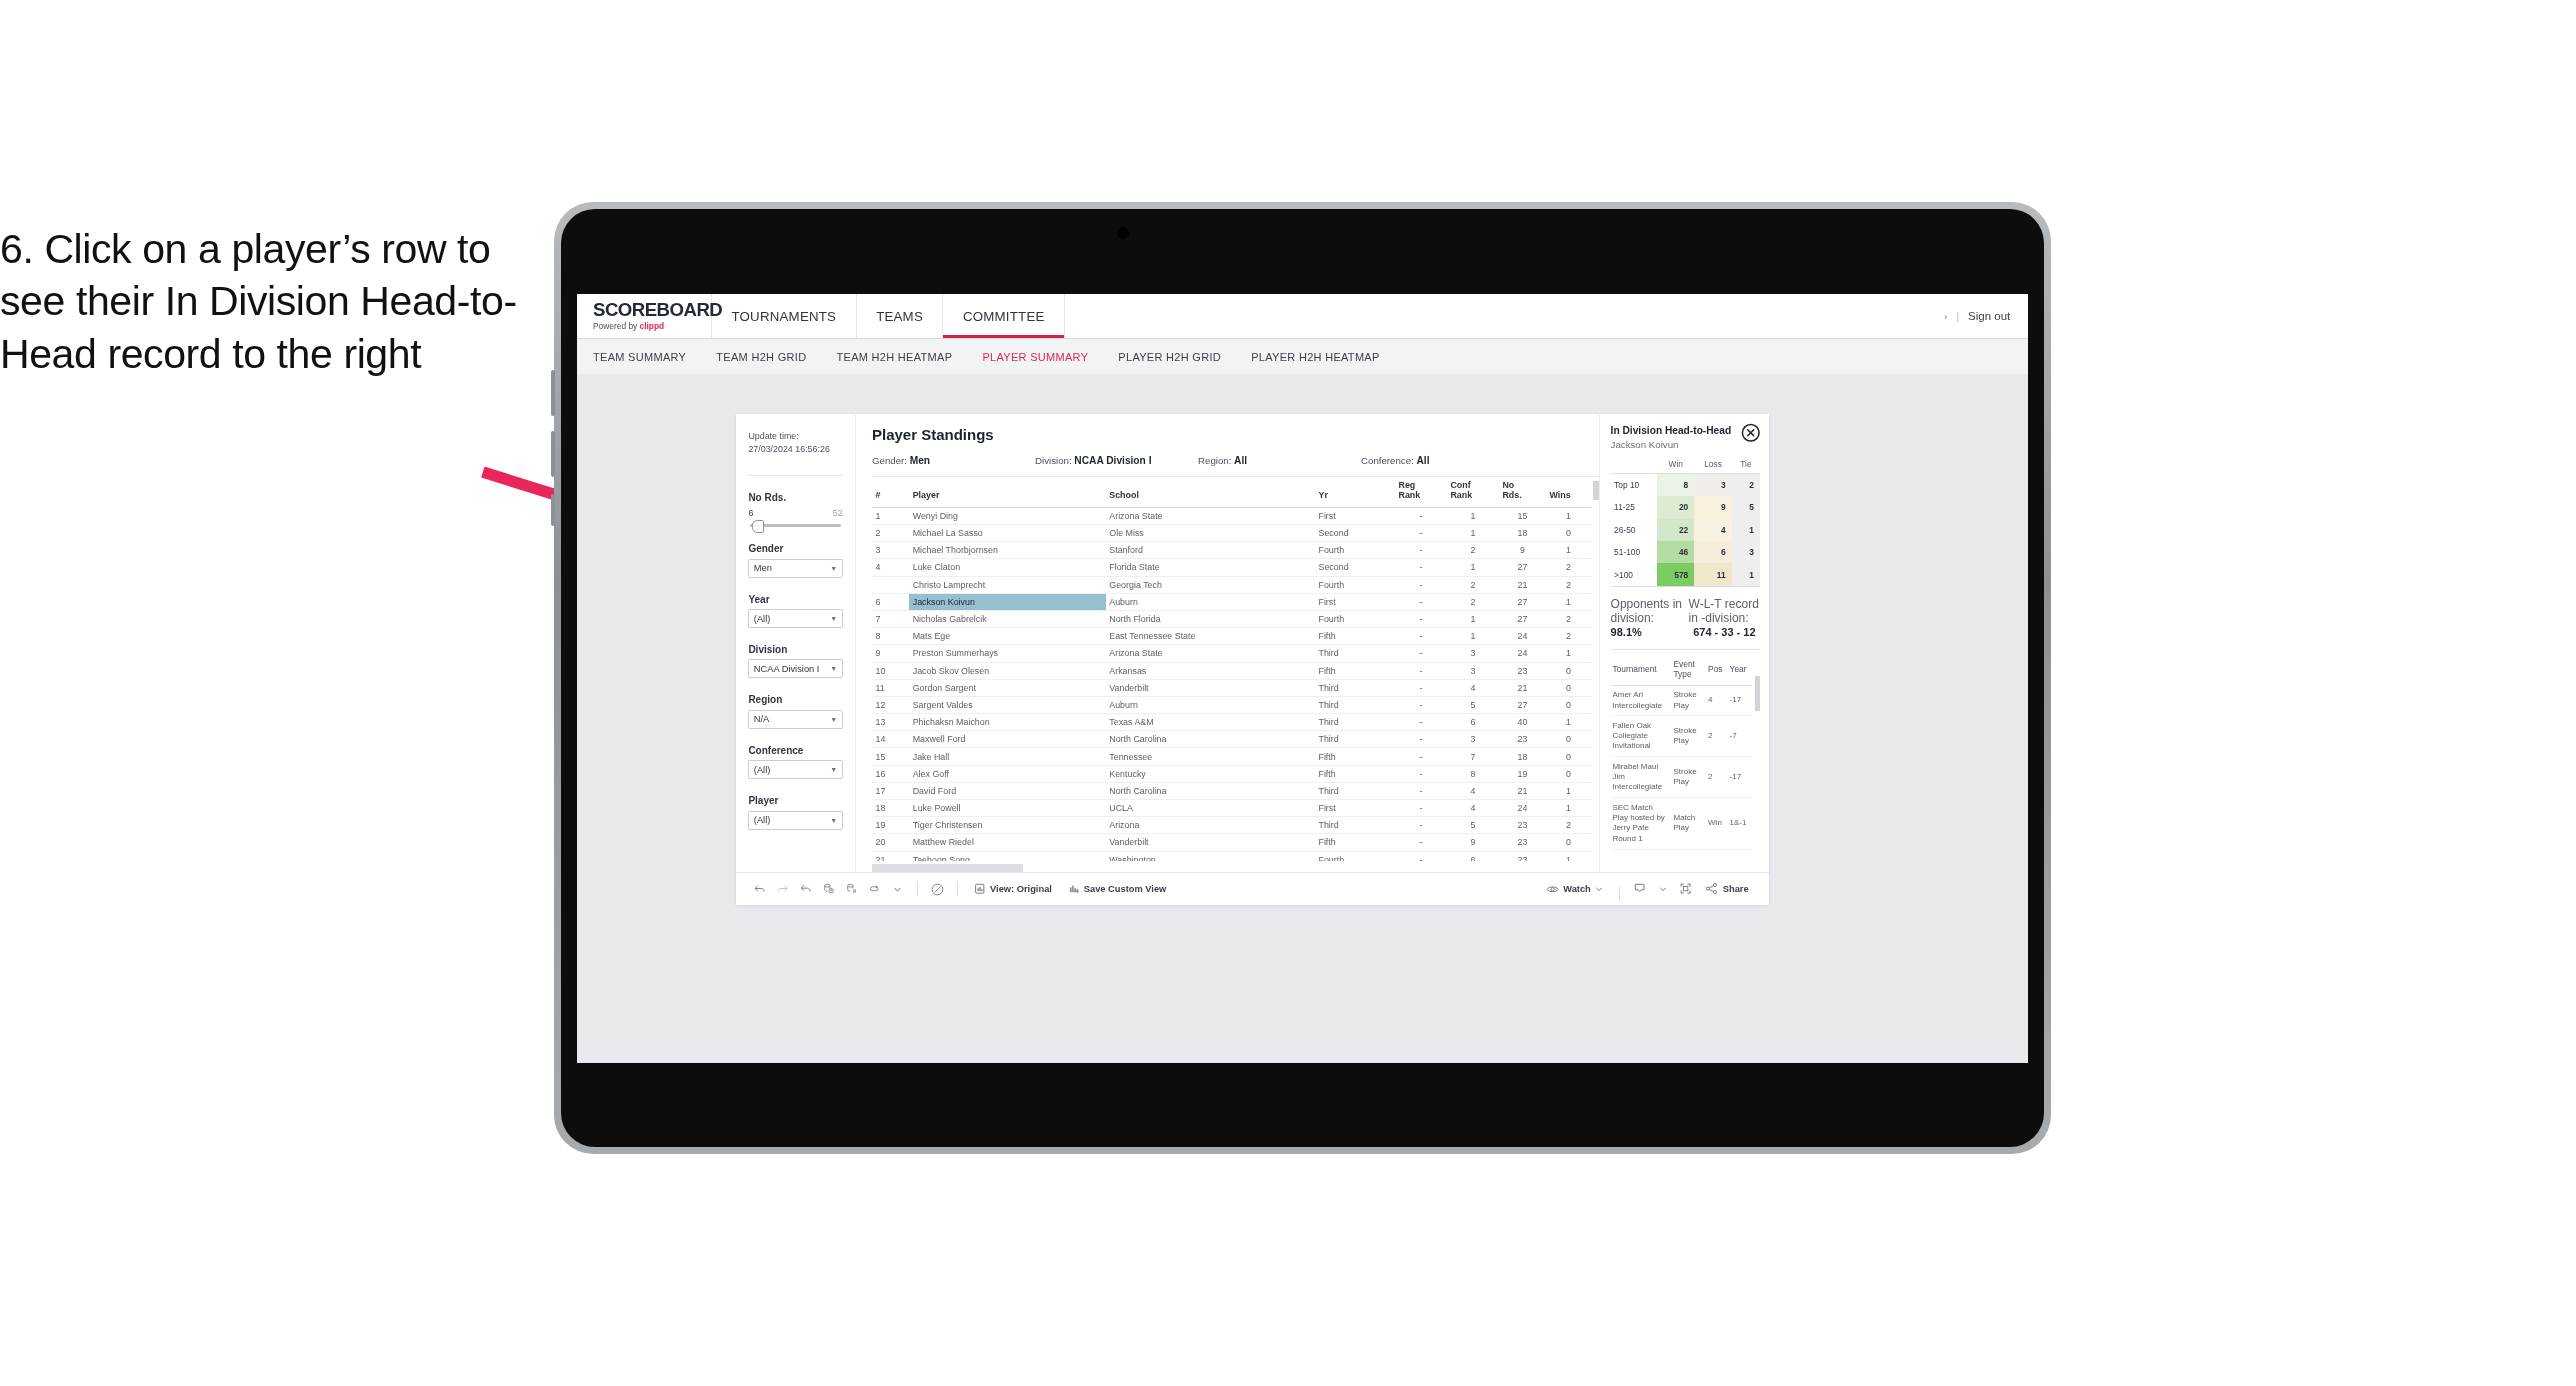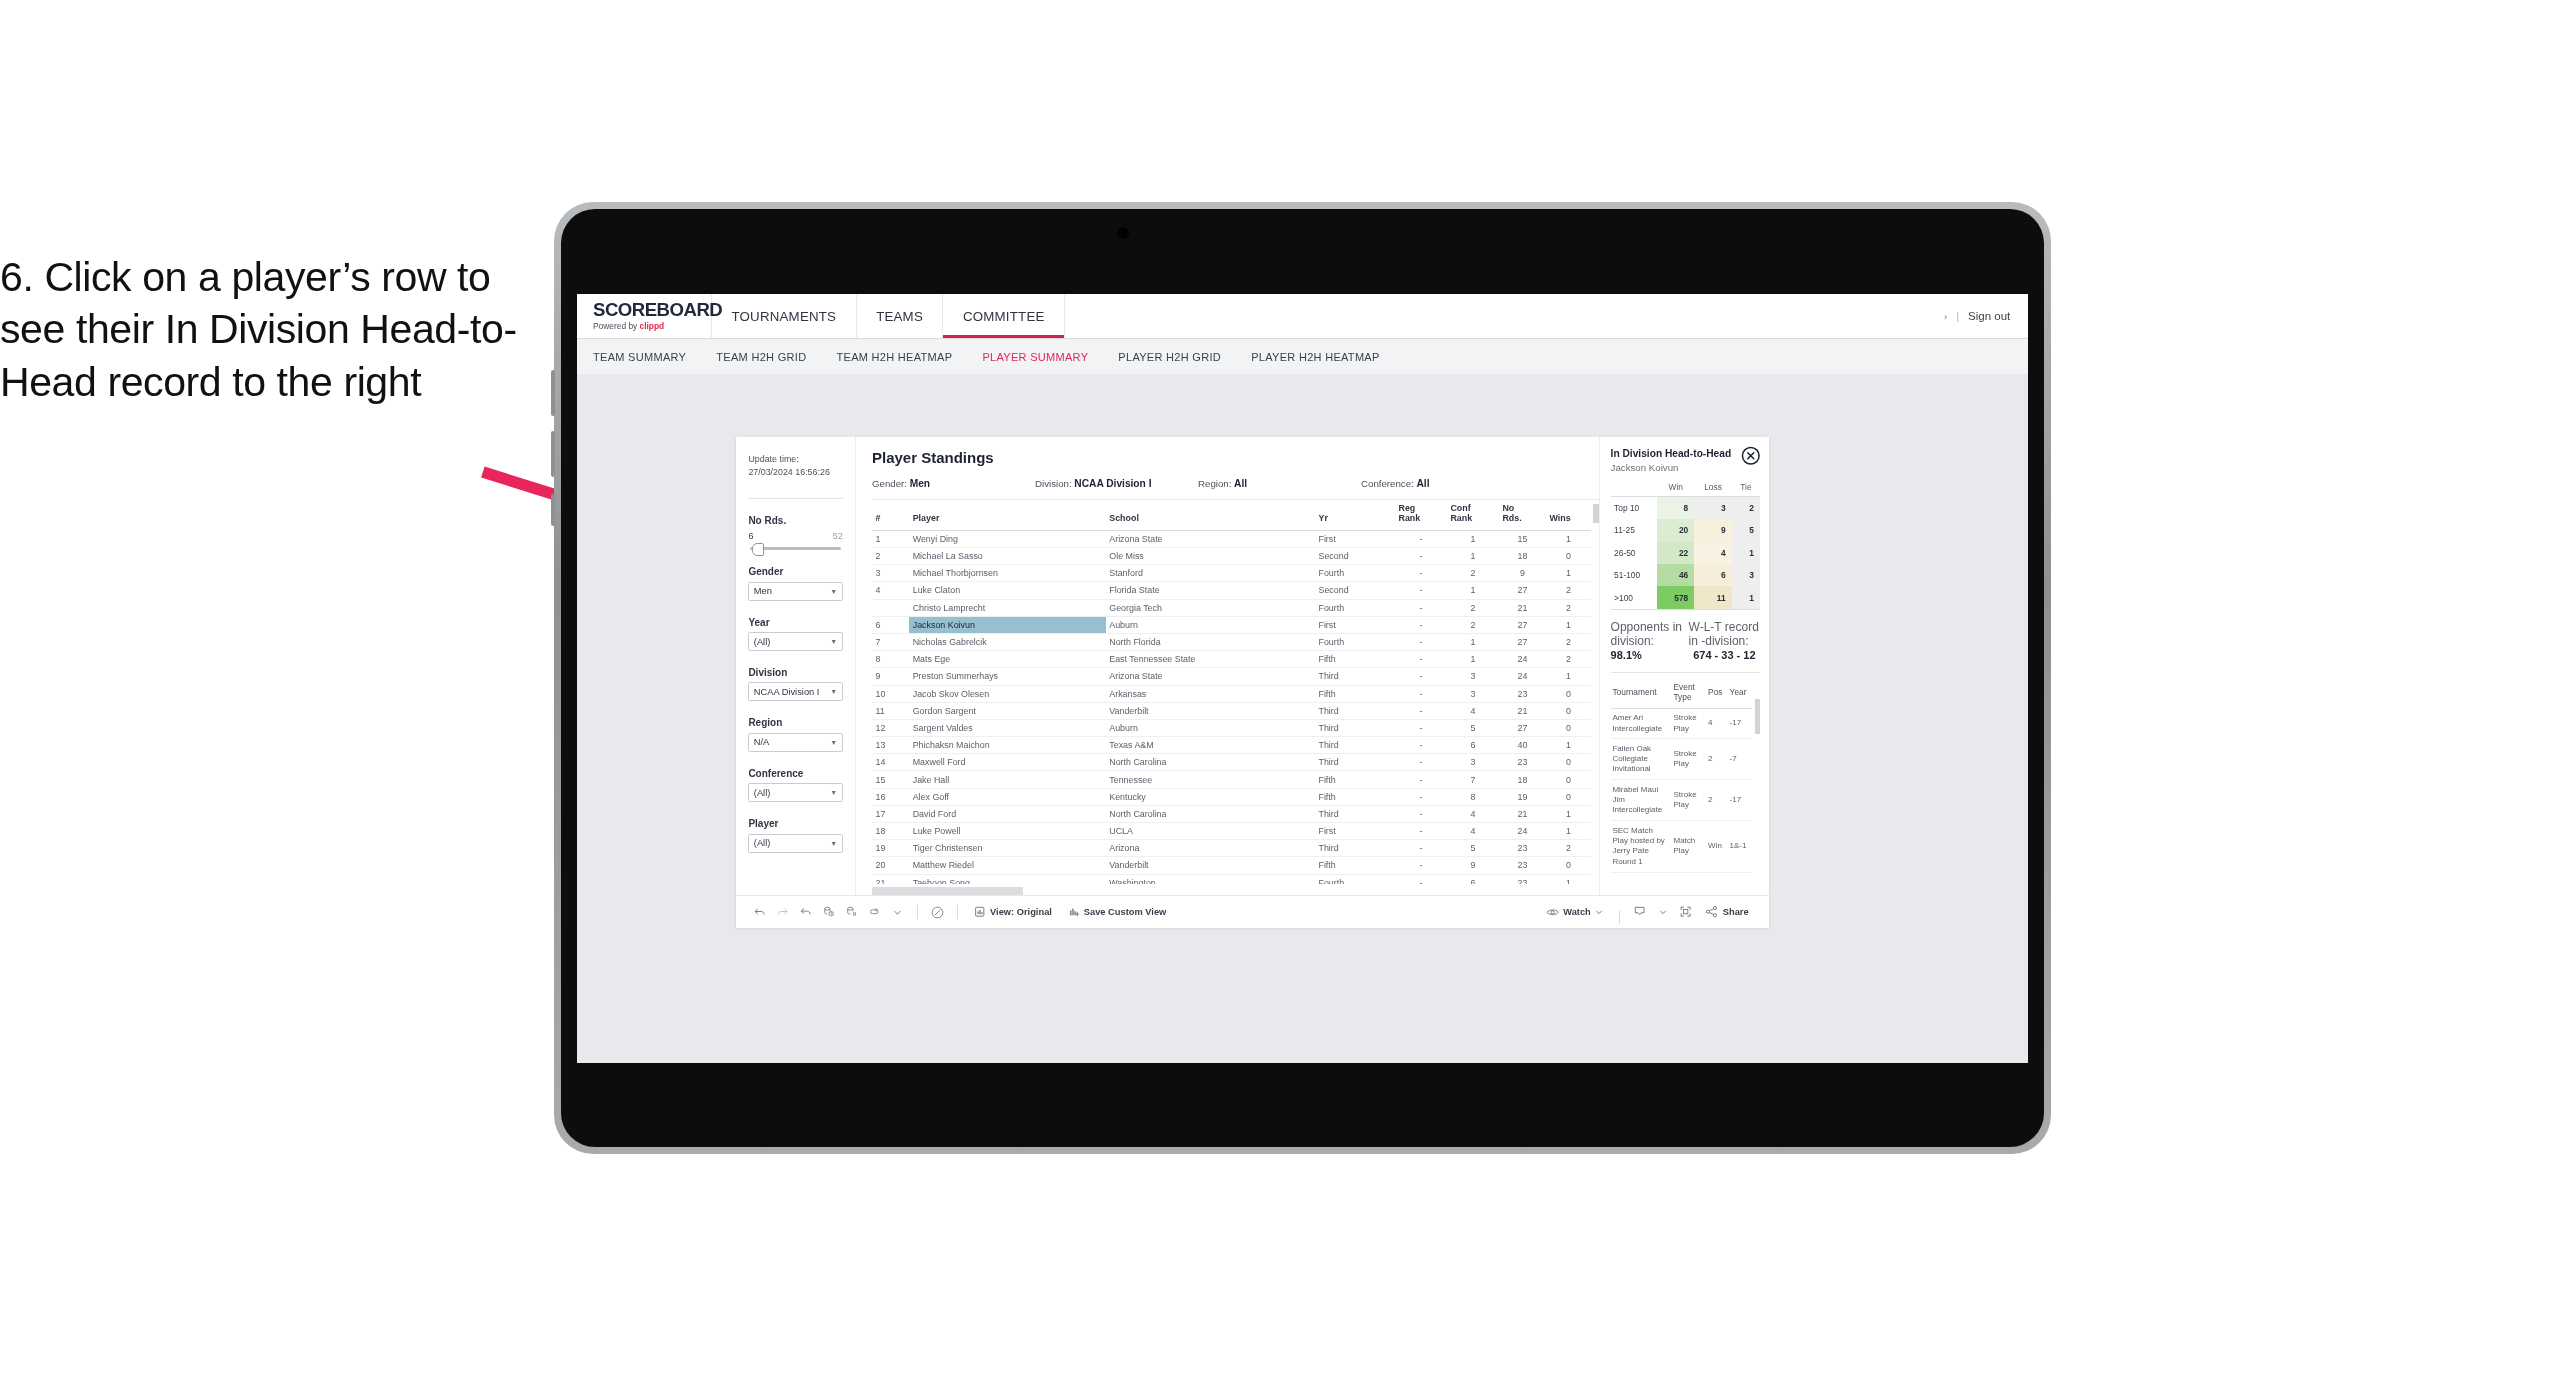--- a/index.html
+++ b/index.html
@@ -4,21 +4,21 @@
 <style>
   html,body{margin:0;padding:0;}
   body{
     width:2576px;height:1386px;background:#ffffff;overflow:hidden;
     font-family:"Liberation Sans",sans-serif;position:relative;
   }
   
   #annotation-text{
     position:absolute;left:0px;top:223px;width:531px;
     font-size:41px;line-height:1.28;color:#111111;
-    font-family:"Liberation Sans",sans-serif;letter-spacing:-0.4px;margin-top:28px;
+    font-family:"Liberation Sans",sans-serif;letter-spacing:-0.4px;
   }
   #arrow-svg{position:absolute;left:443px;top:434px;width:638px;height:257px;}
 
   
   #tablet{position:absolute;left:554px;top:202px;width:1497px;height:952px;}
   #tablet-outer{
     position:absolute;inset:0;border-radius:39px;
     background:linear-gradient(180deg,#b9bcbe 0%,#8d9193 40%,#a7abad 100%);
   }
   #tablet-bezel{
@@ -74,21 +74,21 @@
     font-size:11px;color:#3a3f4b;padding:0 17.7px 0 0;margin-right:12.4px;
     letter-spacing:0.3px;
   }
   .subnav-item.active{color:#e0265a;}
 
   
   #workspace{
     position:absolute;left:0;top:80px;right:0;bottom:0;background:#e8e9ec;
   }
   #viz-card{
-    position:absolute;left:159px;top:63px;width:1033px;height:491px;
+    position:absolute;left:159px;top:40px;width:1033px;height:491px;
     background:#ffffff;box-shadow:0 0.9px 2.7px rgba(0,0,0,.14);
     display:flex;flex-direction:column;
   }
   #viz-body{flex:1;display:flex;min-height:0;}
 
   
   #filters{
     width:120px;background:#fff;border-right:0.9px solid #eceded;
     padding:16px 12.4px 0 12.4px;box-sizing:border-box;flex:none;
   }

